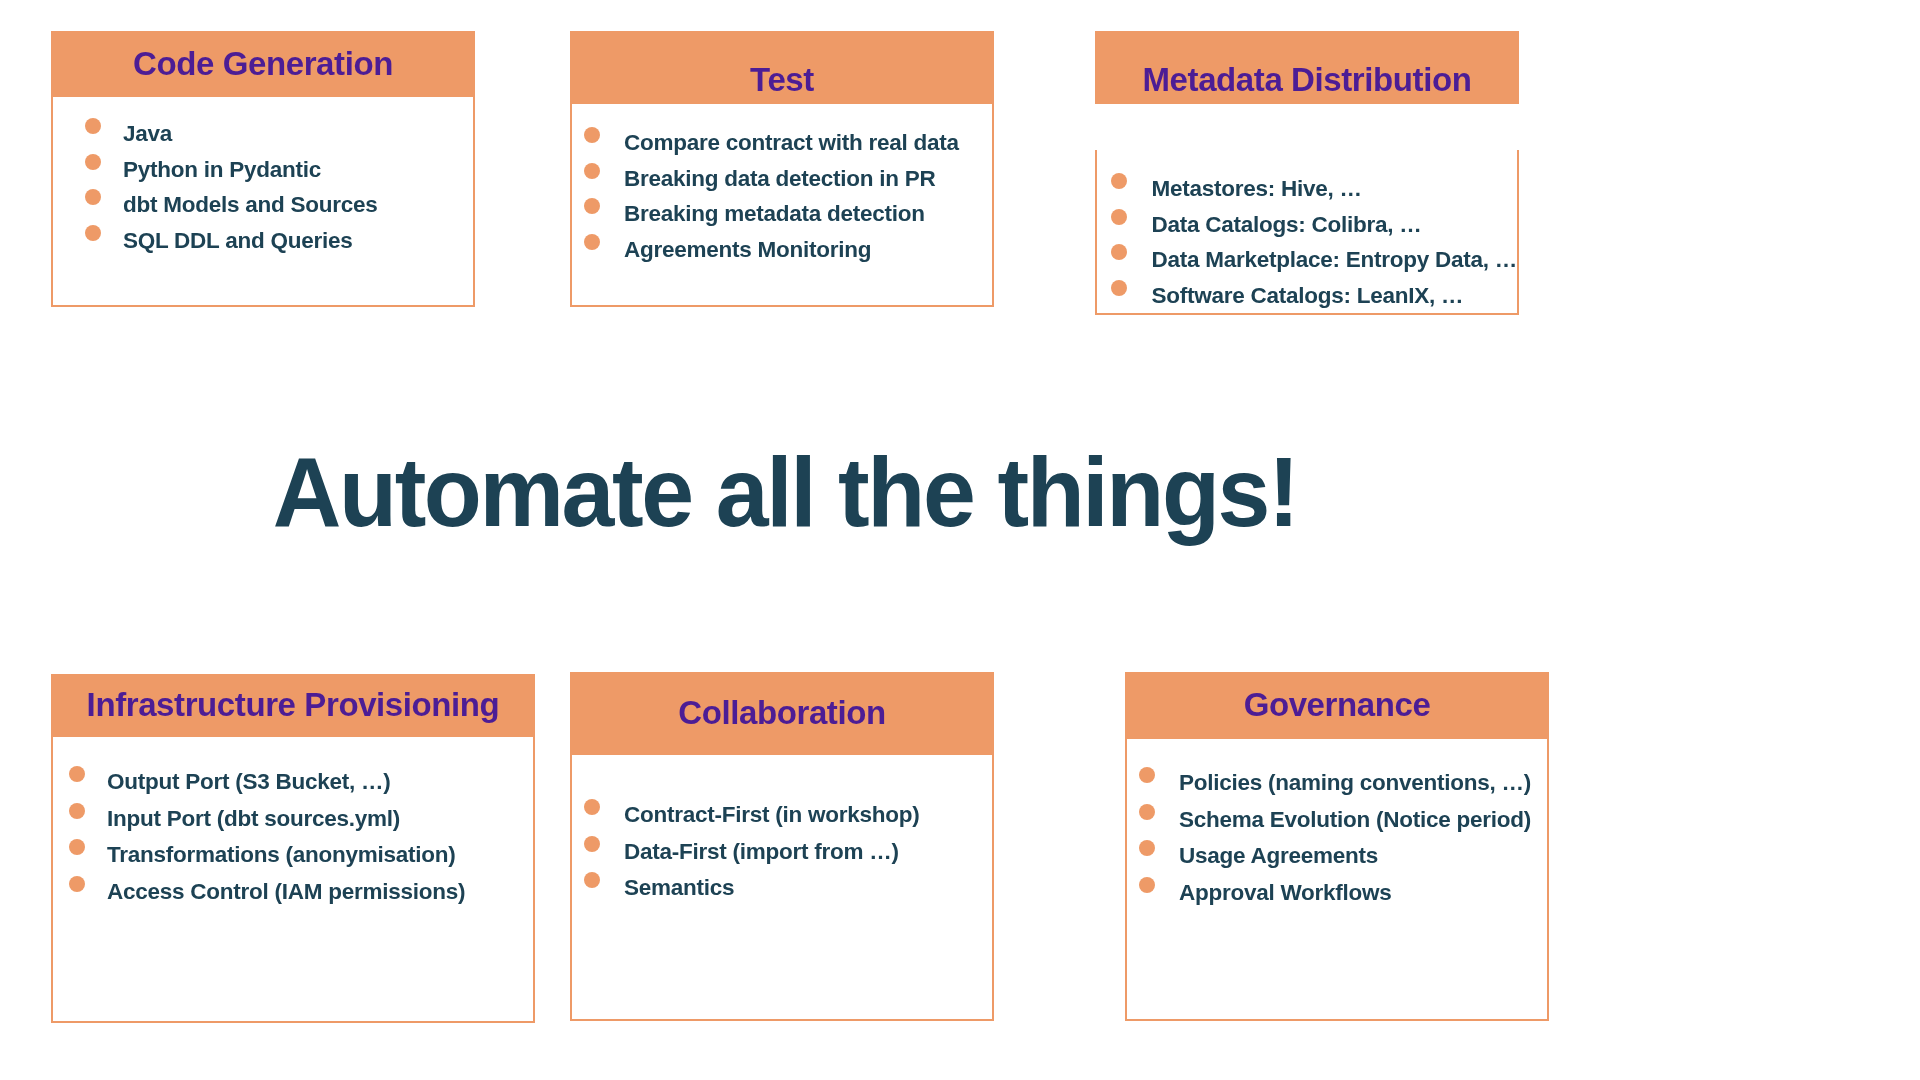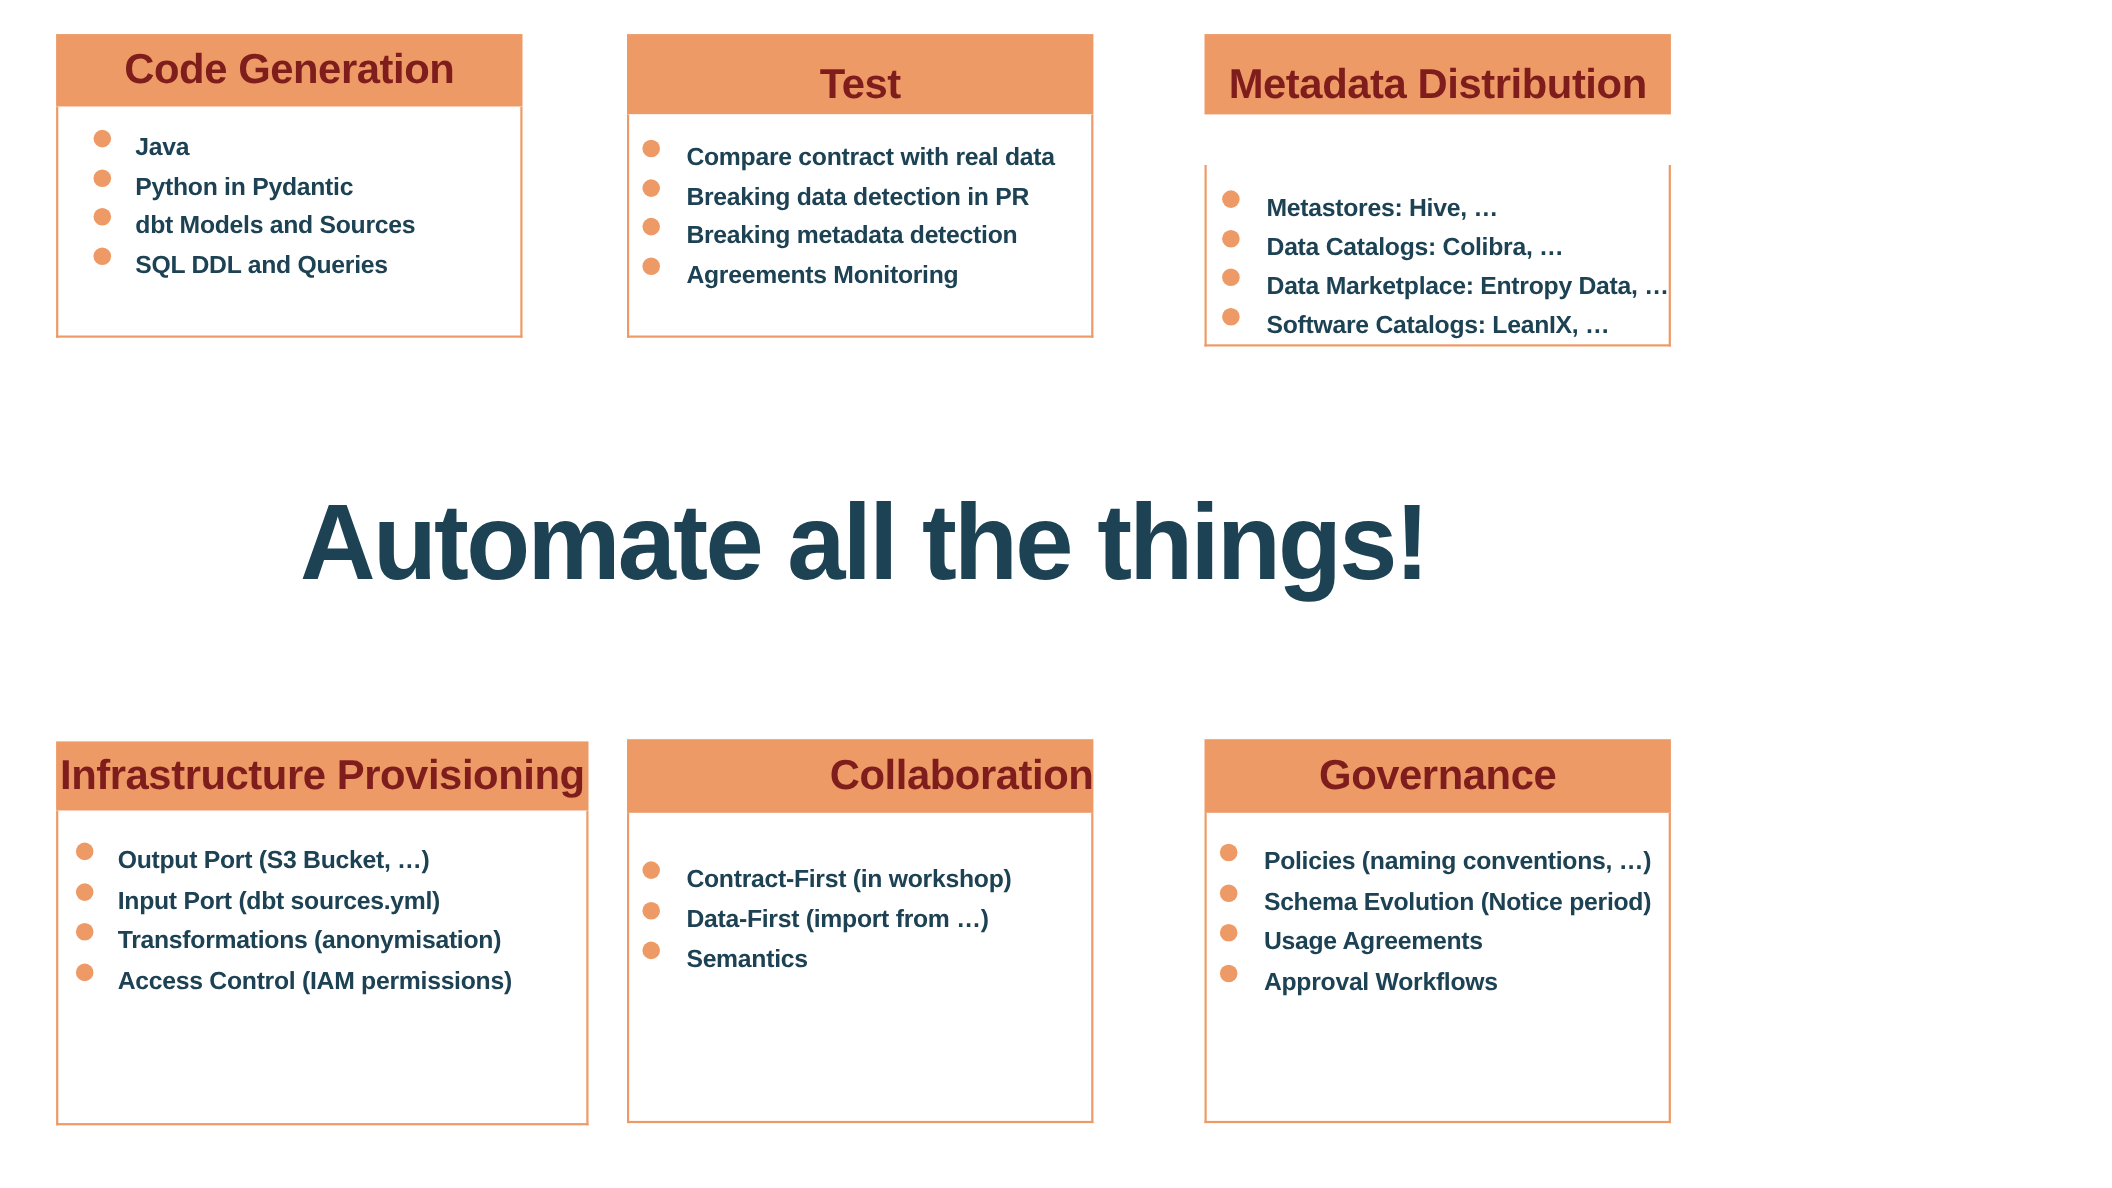--- a/index.html
+++ b/index.html
@@ -31,23 +31,23 @@
   }
   .card-header {
     box-sizing: border-box;
     background: #ee9a67;
     display: flex;
     align-items: center;
     justify-content: center;
     flex: 0 0 auto;
   }
   .card-title {
-    color: #7f1d1d;
+    color: #4c1d95;
     font-weight: bold;
-    font-size: 38px;
+    font-size: 33px;
     line-height: 1.05;
     letter-spacing: -0.4px;
     text-align: center;
     white-space: nowrap;
   }
   .card-body {
     box-sizing: border-box;
     background: #ffffff;
     border: 2px solid #ee9a67;
     border-top: none;
@@ -101,26 +101,26 @@
   #card-metadata-distribution .card-body   { justify-content: flex-start; padding-top: 28px; align-items: flex-end; }
   #card-metadata-distribution .bullet-item { padding-left: 52px; }
   #card-metadata-distribution .bullet-dot  { left: 12px; }
 
   #card-infrastructure-provisioning { left: 51px;  top: 674px; width: 484px; height: 349px; }
   #card-infrastructure-provisioning .card-header { height: 63px; }
   #card-infrastructure-provisioning .card-body   { justify-content: flex-start; padding-top: 34px; }
   #card-infrastructure-provisioning .bullet-item { margin-bottom: 14px; }
 
   #card-collaboration { left: 570px;  top: 672px; width: 424px; height: 349px; }
-  #card-collaboration .card-header { height: 67px; justify-content: flex-end; }
+  #card-collaboration .card-header { height: 83px; }
   #card-collaboration .card-body   { justify-content: flex-start; padding-top: 49px; }
   #card-collaboration .bullet-item { padding-left: 52px; margin-bottom: 14px; }
   #card-collaboration .bullet-dot  { left: 12px; }
 
-  #card-governance { left: 1095px; top: 672px; width: 424px; height: 349px; }
+  #card-governance { left: 1125px; top: 672px; width: 424px; height: 349px; }
   #card-governance .card-header { height: 67px; }
   #card-governance .card-body   { justify-content: flex-start; padding-top: 33px; }
   #card-governance .bullet-item { padding-left: 52px; margin-bottom: 14px; }
   #card-governance .bullet-dot  { left: 12px; }
 
   
   .headline {
     position: absolute;
     left: 0;
     top: 443px;

